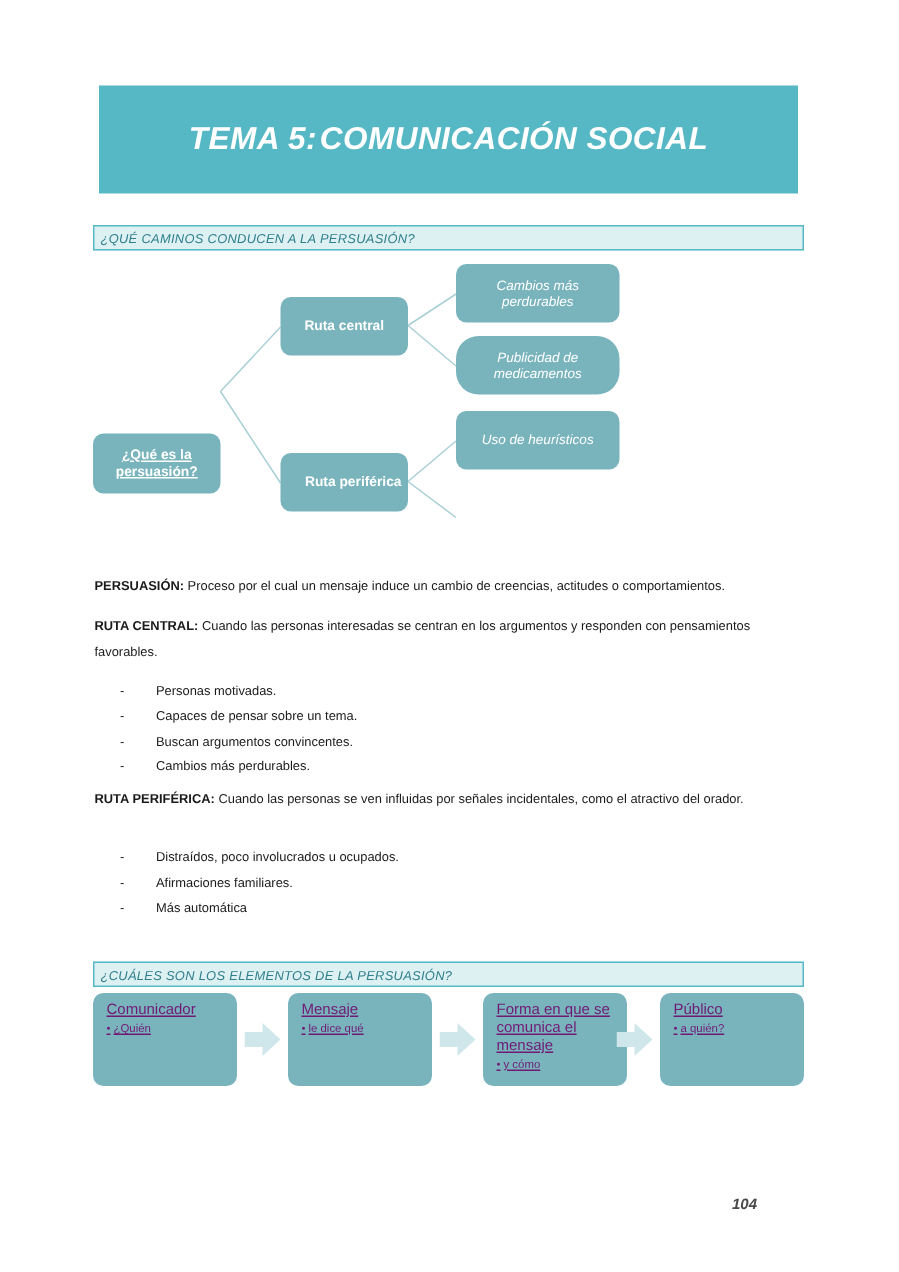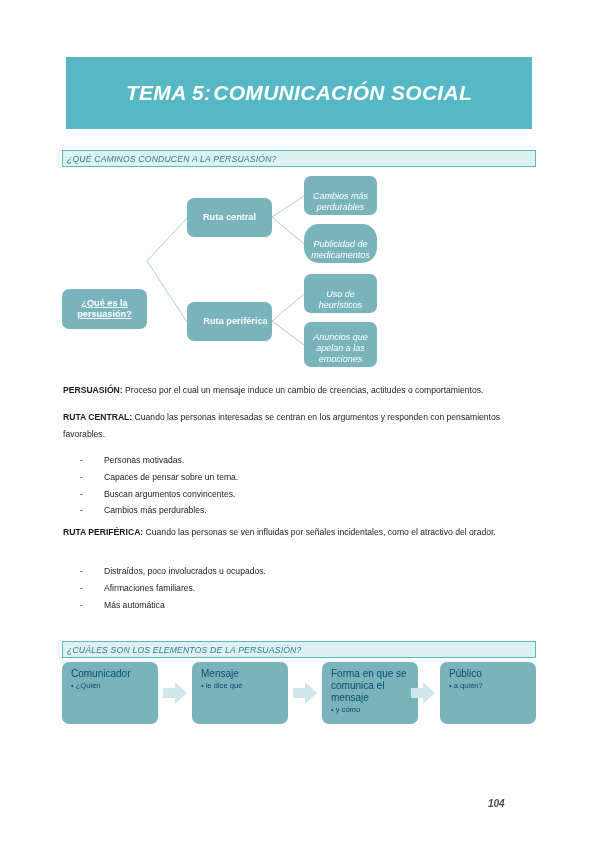--- a/index.html
+++ b/index.html
@@ -82,22 +82,22 @@
     font-size: 9.2px; font-weight: bold; margin-top: 48px;
   }
   .node.root span { text-decoration: underline; }
   .node.mid {
     width: 85px; height: 39px;
     font-size: 9.2px; font-weight: bold;
   }
   #n-central { left: 132px; top: 28px; }
   #n-perif   { left: 132px; top: 132px; padding-left: 16px; }
   .node.leaf {
-    left: 249px; width: 73px;
-    font-size: 9px; font-style: italic; font-weight: normal; align-items: flex-end;
+    left: 249px; width: 109px;
+    font-size: 9px; font-style: italic; font-weight: normal;
   }
   #l-1 { top: 6px;   height: 39px; }
   #l-2 { top: 54px;  height: 39px; border-radius: 15px; }
   #l-3 { top: 104px; height: 39px; }
   #l-4 { top: 152px; height: 45px; }
 
   
   .body-text {
     position: absolute;
     left: 63px;
@@ -129,22 +129,23 @@
 
   
   .flow { position: absolute; left: 62px; top: 662px; width: 474px; height: 70px; }
   .flow-box {
     position: absolute;
     top: 0;
     width: 96px;
     height: 62px;
     background: #79b4bd;
     border-radius: 7px;
-    color: #0c4a6e;
+    color: #701a75;
     padding: 6px 7px 16px 9px;
+    text-decoration: underline;
   }
   .flow-box .fb-title {
     font-size: 10px;
     line-height: 1.2;
     margin-bottom: 1px;
   }
   .flow-box .fb-sub {
     font-size: 7.6px;
     line-height: 1.35;
     display: flex;
@@ -212,23 +213,20 @@
     </div>
     <div class="node leaf" id="l-1">
       <span>Cambios más perdurables</span>
     </div>
     <div class="node leaf" id="l-2">
       <span>Publicidad de medicamentos</span>
     </div>
     <div class="node leaf" id="l-3">
       <span>Uso de heurísticos</span>
     </div>
-    <div class="node leaf" id="l-4">
-      <span>Anuncios que apelan a las emociones</span>
-    </div>
   </div>
 
   <p class="body-text" id="p-persuasion">
     <b>PERSUASIÓN:</b><span> Proceso por el cual un mensaje induce un cambio de creencias, actitudes o comportamientos.</span>
   </p>
 
   <p class="body-text" id="p-central">
     <b>RUTA CENTRAL:</b><span> Cuando las personas interesadas se centran en los argumentos y responden con pensamientos favorables.</span>
   </p>
 

